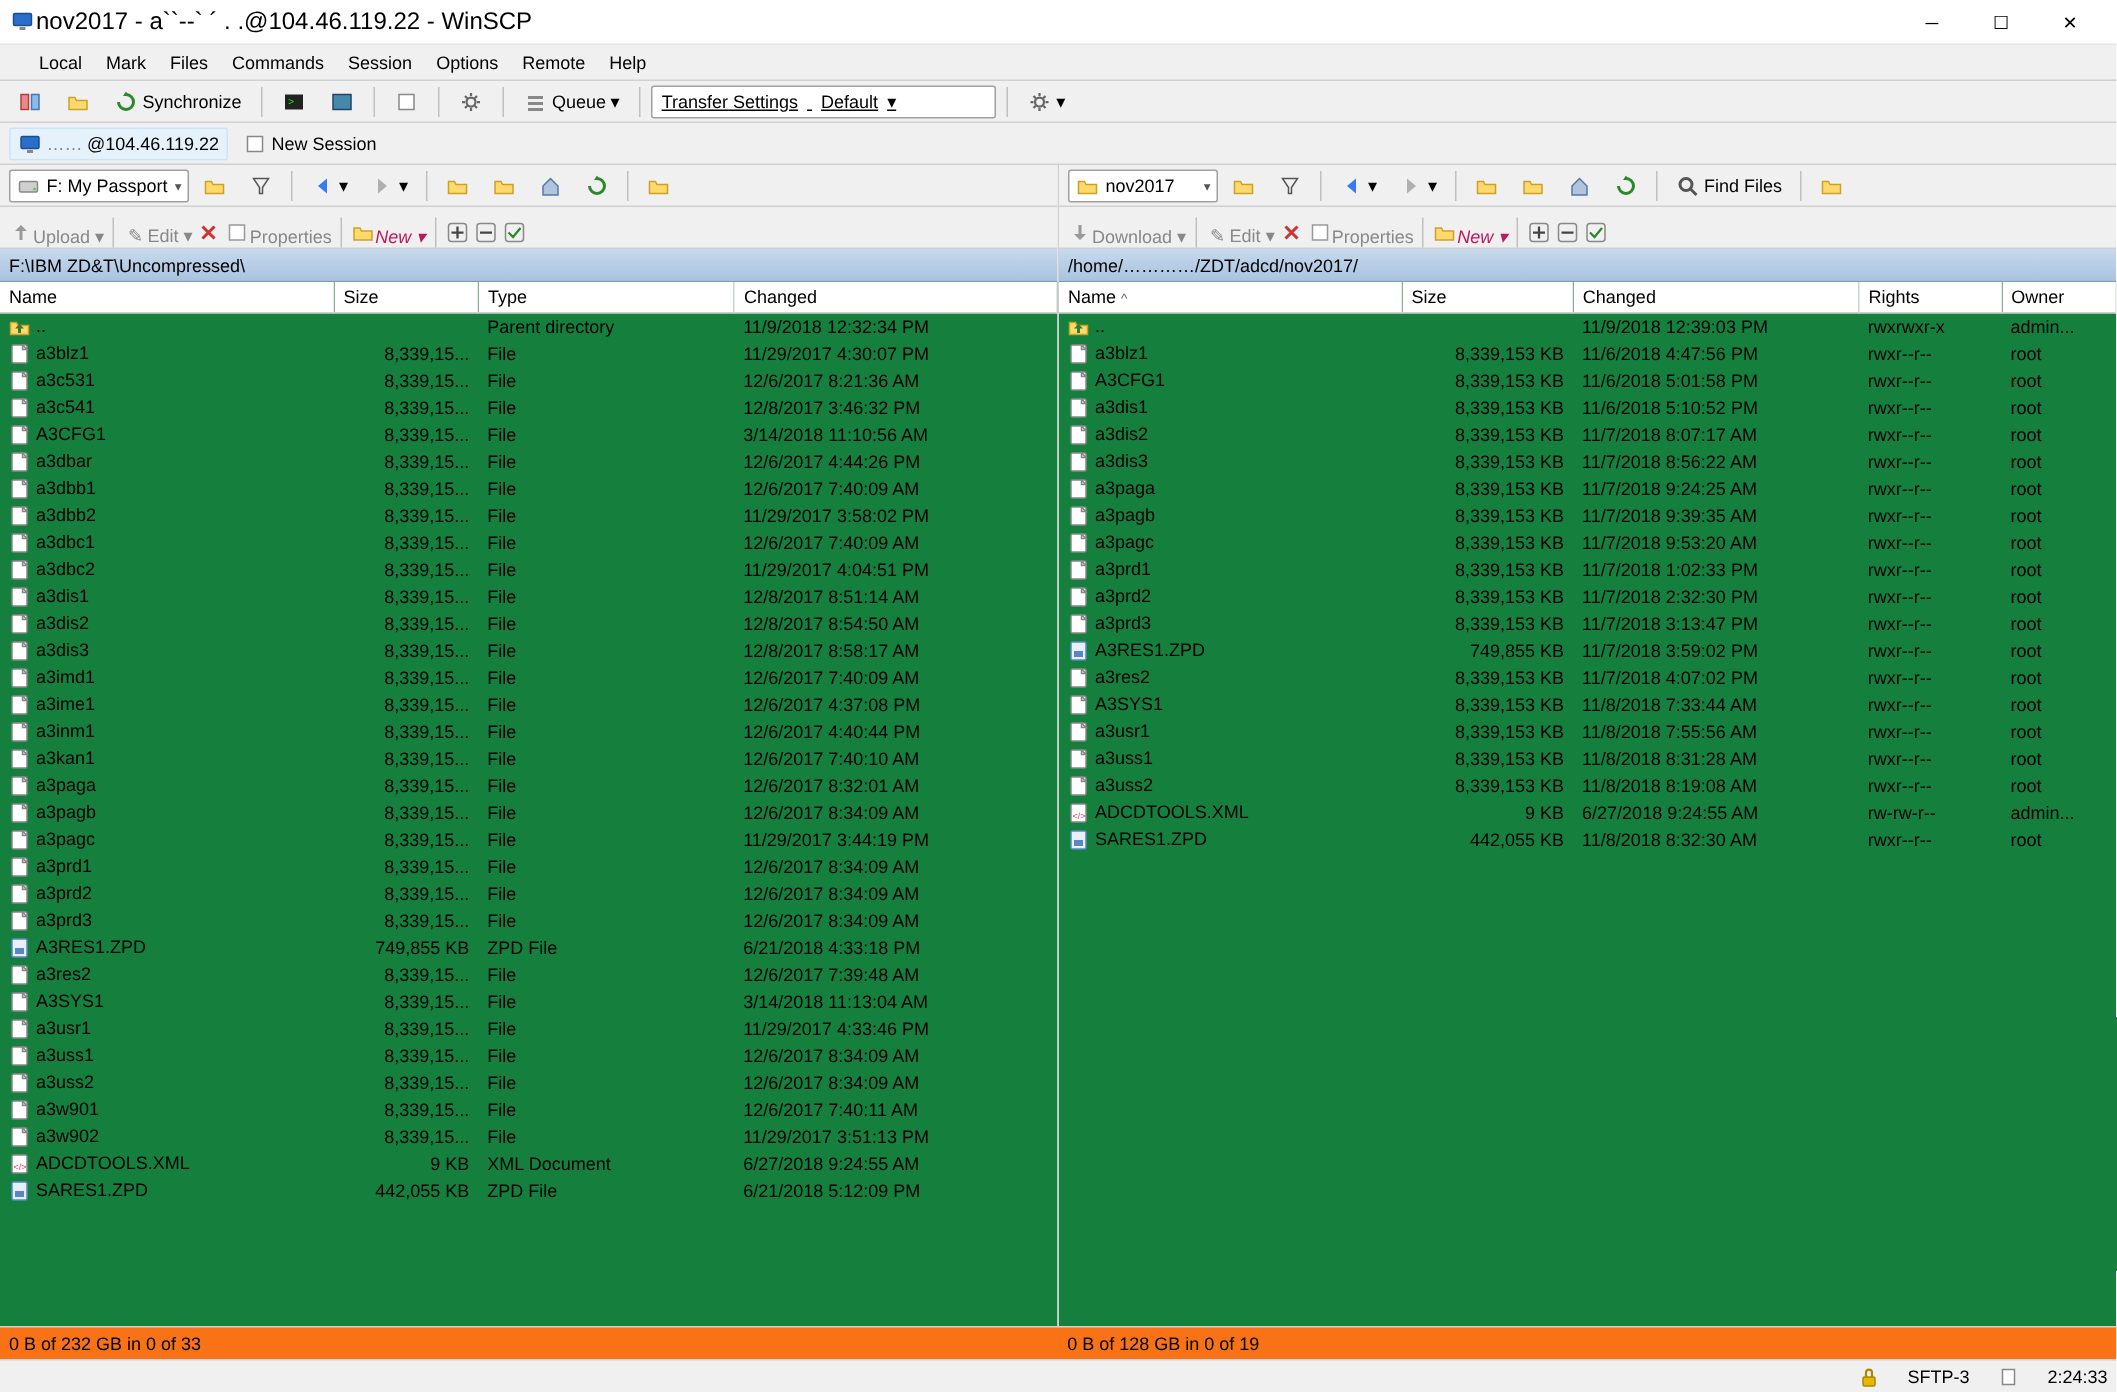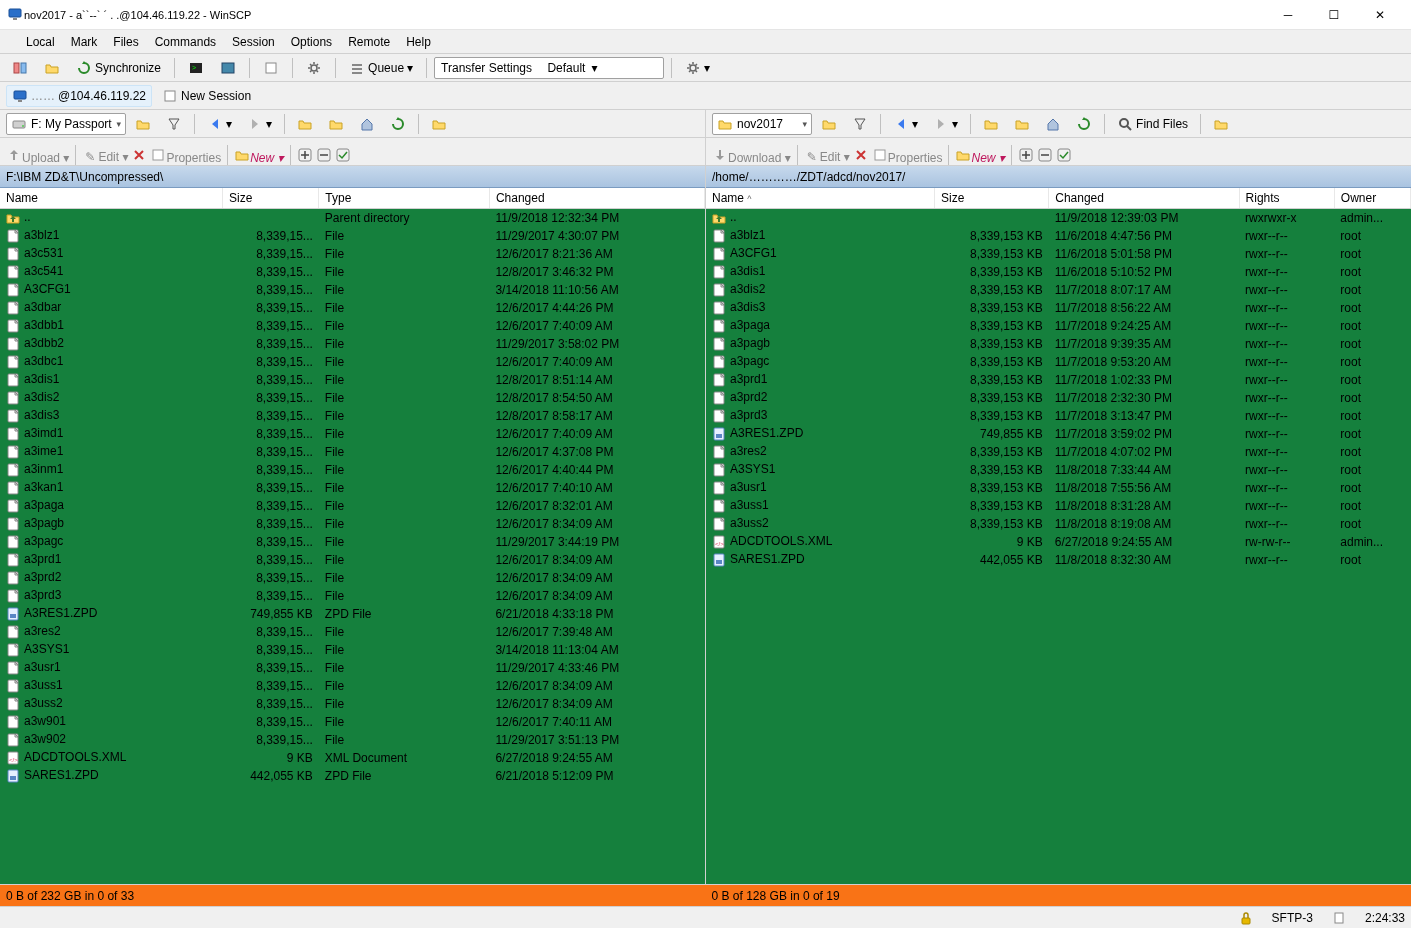--- a/index.html
+++ b/index.html
@@ -15,21 +15,21 @@
   flex-direction: column;
 }
 .titlebar {
   height: 30px;
   background: #fff;
   display: flex;
   align-items: center;
   padding: 0 8px;
   border-bottom: 1px solid #e5e5e5;
 }
-.titlebar .title { flex: 1; font-size: 11px; }
+.titlebar .title { flex: 1; font-size: 16px; }
 .titlebar .winbtns { display: flex; gap: 0; }
 .titlebar .winbtns div { width: 46px; height: 30px; display: flex; align-items: center; justify-content: center; cursor: pointer; }
 .menubar {
   height: 24px;
   background: #f0f0f0;
   display: flex;
   align-items: center;
   padding: 0 18px;
   border-bottom: 1px solid #d0d0d0;
 }
@@ -159,20 +159,21 @@
   height: 22px;
   border: 1px solid #a0a0a0;
   background: #fff;
   padding: 0 6px;
   display: flex;
   align-items: center;
   gap: 6px;
   border-radius: 2px;
   cursor: pointer;
   min-width: 230px;
+  text-decoration: underline;
 }
 .ic { width:16px; height:16px; display:inline-flex; align-items:center; justify-content:center; }
 svg { display:block; }
 </style>
 </head>
 <body>
 
 <svg width="0" height="0" style="position:absolute">
   <defs>
     <g id="i-file">
@@ -577,20 +578,28 @@
         <td><span class="file-icon"><svg width="14" height="14">
                     <use href="#i-file"></use>
                   </svg></span>a3dbc1</td>
         <td class="col-size">8,339,15...</td>
         <td>File</td>
         <td>12/6/2017  7:40:09 AM</td>
             </tr>
             <tr>
         <td><span class="file-icon"><svg width="14" height="14">
                     <use href="#i-file"></use>
+                  </svg></span>a3dbc2</td>
+        <td class="col-size">8,339,15...</td>
+        <td>File</td>
+        <td>11/29/2017  4:04:51 PM</td>
+            </tr>
+            <tr>
+        <td><span class="file-icon"><svg width="14" height="14">
+                    <use href="#i-file"></use>
                   </svg></span>a3dis1</td>
         <td class="col-size">8,339,15...</td>
         <td>File</td>
         <td>12/8/2017  8:51:14 AM</td>
             </tr>
             <tr>
         <td><span class="file-icon"><svg width="14" height="14">
                     <use href="#i-file"></use>
                   </svg></span>a3dis2</td>
         <td class="col-size">8,339,15...</td>

